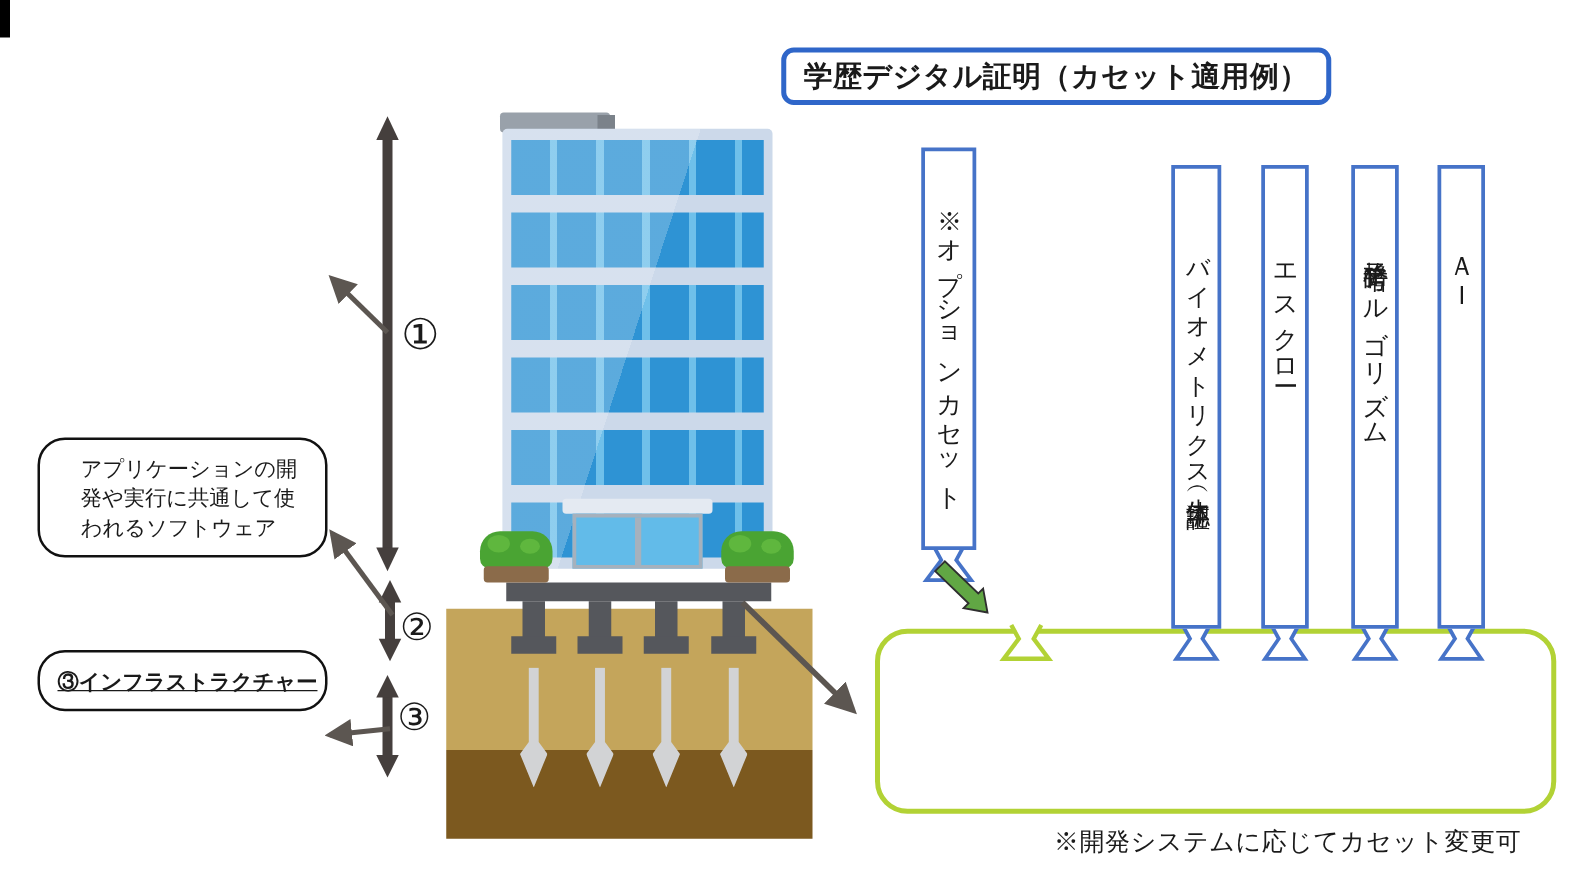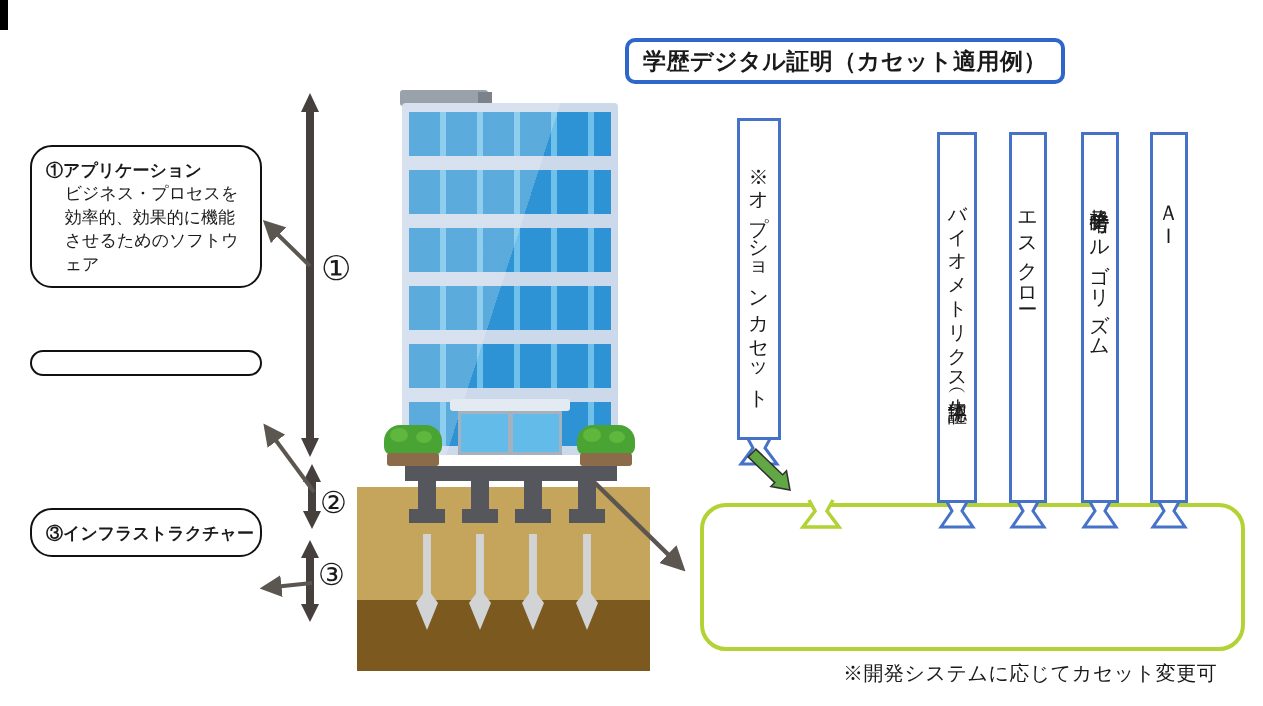--- a/index.html
+++ b/index.html
@@ -72,27 +72,24 @@
 <body>
 
 <div id="canvas">
 
   <div id="corner-mark" class="abs"></div>
 
   <div id="title-box" class="abs">
     <span>学歴デジタル証明（カセット適用例）</span>
   </div>
 
-  <div class="info-box abs" style="top:145px;">
-    <div class="hd">①アプリケーション</div>
-    <div class="bd">ビジネス・プロセスを効率的、効果的に機能させるためのソフトウェア</div>
-  </div>
   <div class="info-box abs" style="top:350px;">
-  </div>
-  <div class="info-box abs" style="top:508px;">
+    <div class="bd">アプリケーションの開発や実行に共通して使われるソフトウェア</div>
+  </div>
+  <div class="info-box abs" style="top:520px;text-decoration:underline;">
     <div class="hd">③インフラストラクチャー</div>
   </div>
 
   <div class="layer-label abs" style="left:321px; top:251px; font-size:34px;">①</div>
   <div class="layer-label abs" style="left:320px; top:488px;">②</div>
   <div class="layer-label abs" style="left:318px; top:560px;">③</div>
 
   <div class="abs" style="left:357px; top:85px; width:300px; height:590px;">
 
     <div class="abs" style="left:0; top:402px; width:293px; height:113px; background:#c4a55b;"></div>

